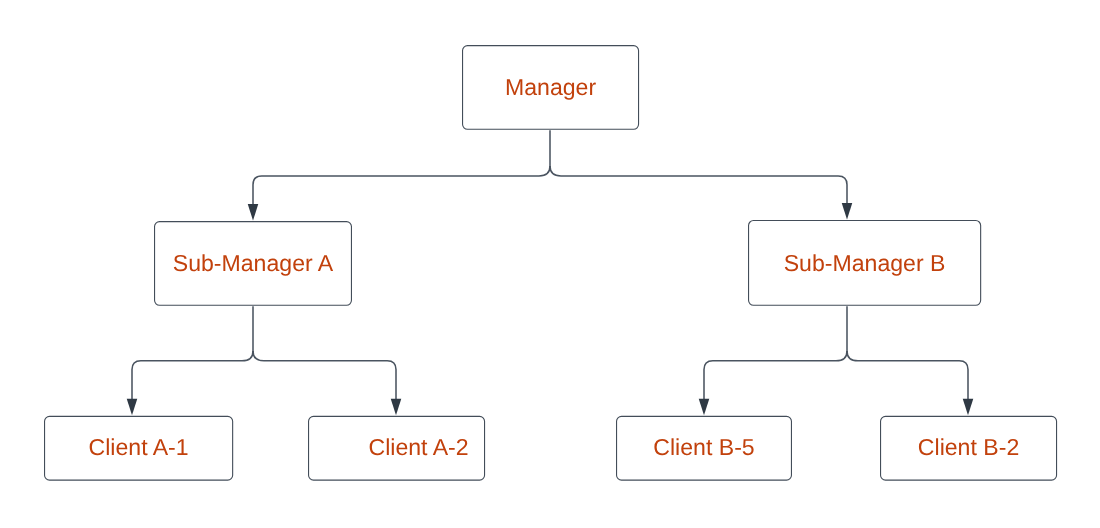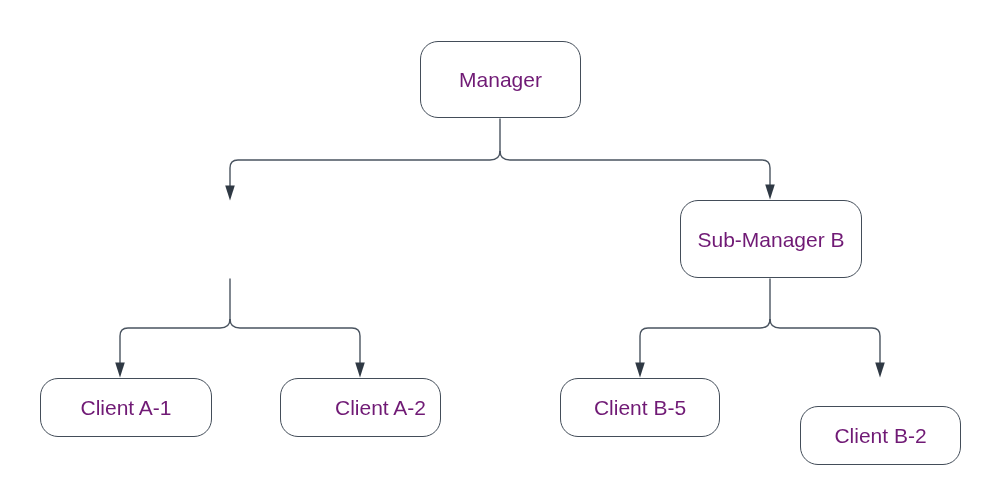--- a/index.html
+++ b/index.html
@@ -29,36 +29,36 @@
   }
   .wires polygon {
     fill: #2f3944;
     stroke: none;
   }
   .node {
     position: absolute;
     box-sizing: border-box;
     background: #ffffff;
     border: 1.5px solid #434d59;
-    border-radius: 18px;
+    border-radius: 5px;
     display: flex;
     align-items: center;
     justify-content: center;
-    color: #701a75;
+    color: #c2410c;
     font-size: 21px;
     line-height: 1;
     text-align: center;
   }
   .node-manager   { left: 420px; top:  41px; width: 161px; height: 77px; }
   .node-sub-a     { left: 140px; top: 201px; width: 180px; height: 77px; }
-  .node-sub-b     { left: 680px; top: 200px; width: 182px; height: 78px; }
+  .node-sub-b     { left: 680px; top: 200px; width: 212px; height: 78px; }
   .node-client-a1 { left:  40px; top: 378px; width: 172px; height: 59px; }
   .node-client-a2 { left: 280px; top: 378px; width: 161px; height: 59px; padding-left: 40px; }
   .node-client-b1 { left: 560px; top: 378px; width: 160px; height: 59px; }
-  .node-client-b2 { left: 800px; top: 378px; width: 161px; height: 59px; margin-top: 28px; }
+  .node-client-b2 { left: 800px; top: 378px; width: 161px; height: 59px; }
 </style>
 </head>
 <body>
 
 <div class="canvas">
 
   <svg class="wires" viewBox="0 0 1000 480" xmlns="http://www.w3.org/2000/svg" aria-hidden="true">
 
     <g>
       <path d="M500,118.5 L500,153"></path>
@@ -82,20 +82,23 @@
       <path d="M770,319 C770,325.5 773.5,328 780,328 L872,328 Q880,328 880,336 L880,363"></path>
       <polygon points="640,377.5 635.2,362.5 644.8,362.5"></polygon>
       <polygon points="880,377.5 875.2,362.5 884.8,362.5"></polygon>
     </g>
   </svg>
 
   <div class="node node-manager">
     <span>Manager</span>
   </div>
 
+  <div class="node node-sub-a">
+    <span>Sub-Manager A</span>
+  </div>
 
   <div class="node node-sub-b">
     <span>Sub-Manager B</span>
   </div>
 
   <div class="node node-client-a1">
     <span>Client A-1</span>
   </div>
 
   <div class="node node-client-a2">

